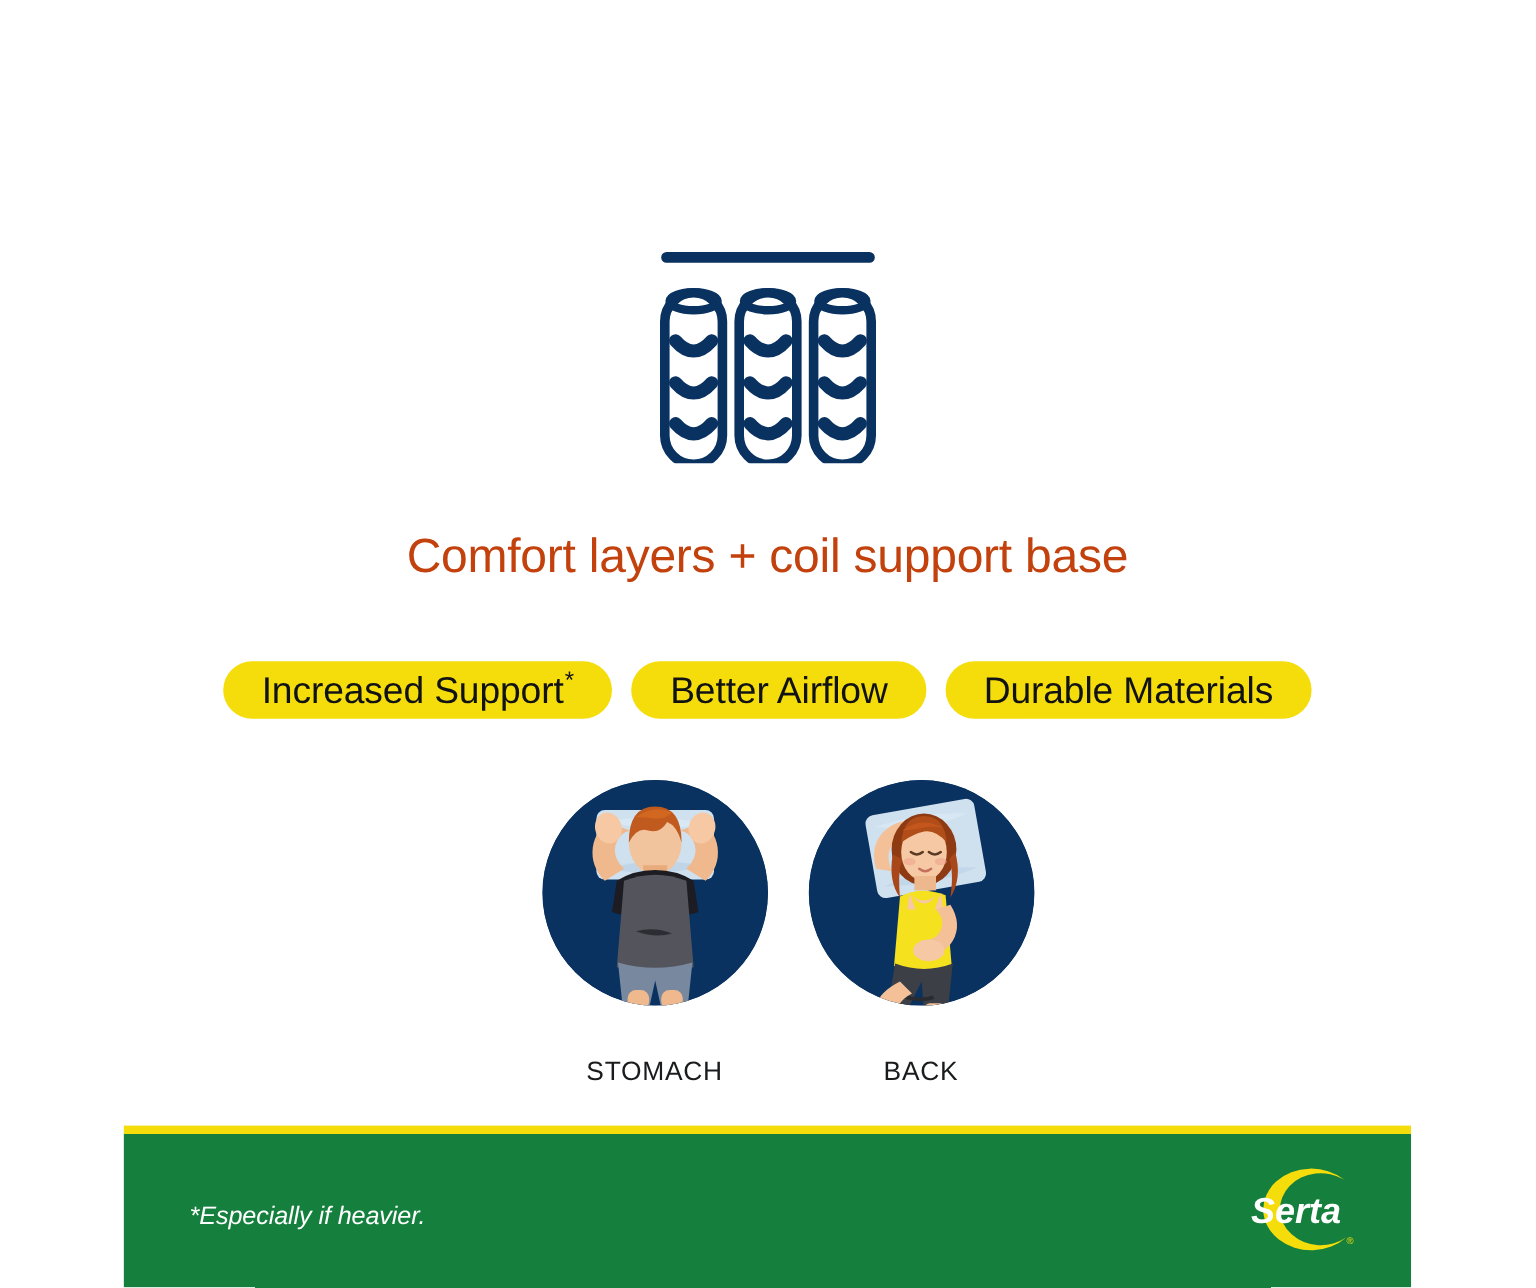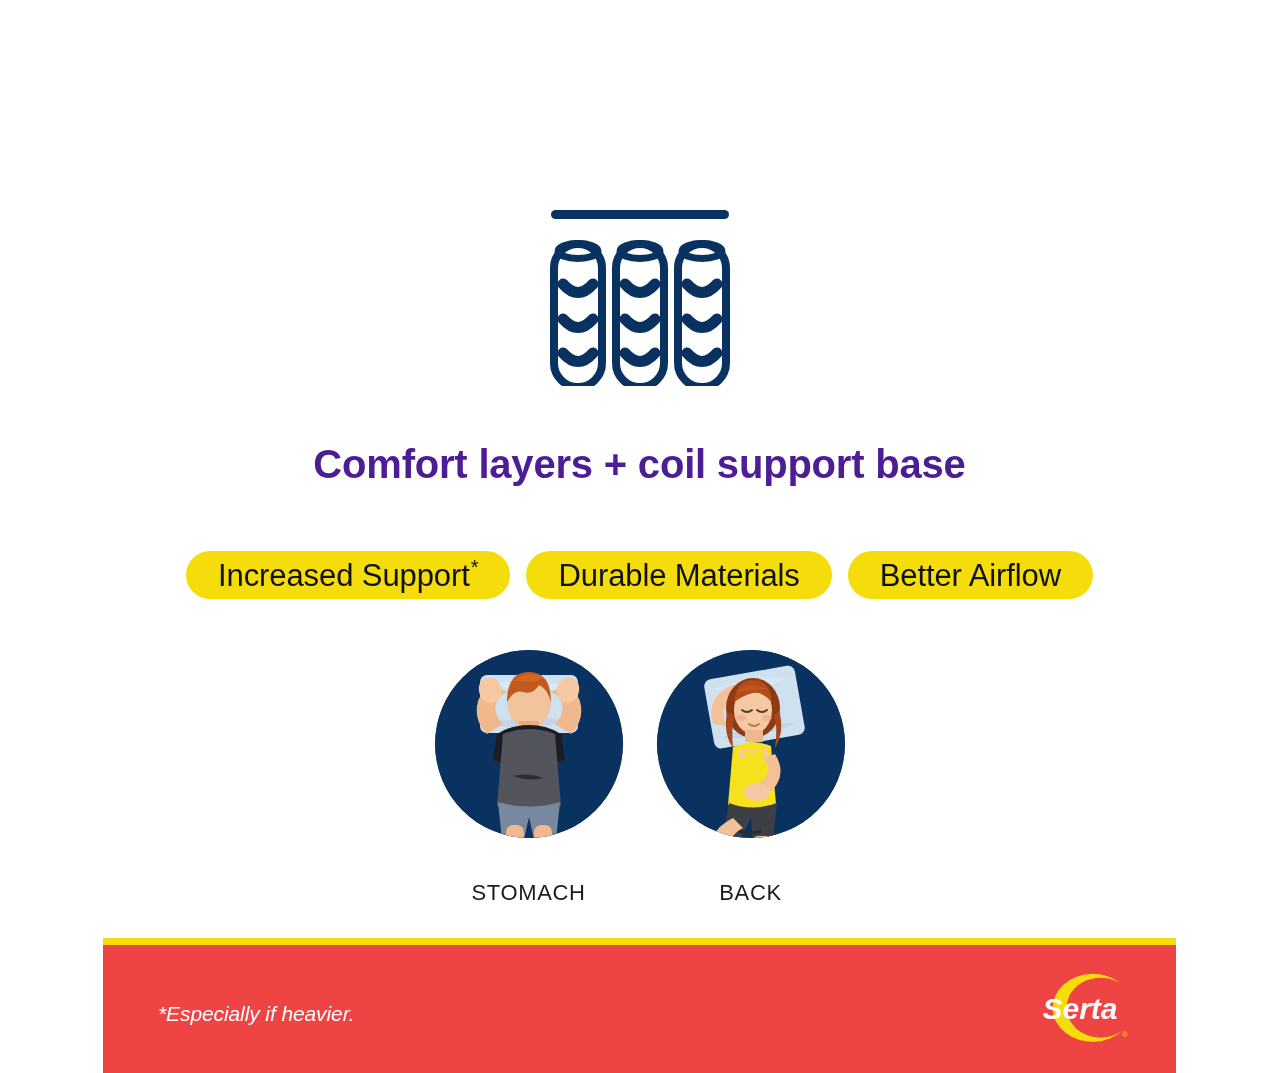--- a/index.html
+++ b/index.html
@@ -67,22 +67,22 @@
 
   
   .subtitle {
     position: absolute;
     left: 0;
     top: 442px;
     width: 1073px;
     text-align: center;
     font-family: "Liberation Sans", sans-serif;
     font-size: 40px;
-    font-weight: 700;
-    color: #4c1d95;
+    font-weight: 400;
+    color: #c2410c;
     letter-spacing: -0.2px;
     white-space: nowrap;
   }
 
   
   .pill-row {
     position: absolute;
     left: 0;
     top: 551px;
     width: 1073px;
@@ -116,21 +116,21 @@
     font-size: 20px;
     color: #111214;
     position: relative;
     top: -8px;
     margin-left: 1px;
   }
 
   
   .sleepers {
     position: absolute;
-    left: 0;
+    left: 17px;
     top: 650px;
     width: 1073px;
     display: flex;
     justify-content: center;
     align-items: flex-start;
     gap: 34px;
   }
   .sleeper {
     display: flex;
     flex-direction: column;
@@ -162,21 +162,21 @@
     width: 1073px;
     height: 7px;
     background: #f5dd0c;
   }
   .footer {
     position: absolute;
     left: 0;
     top: 945px;
     width: 1073px;
     height: 128px;
-    background: #ef4444;
+    background: #15803d;
   }
   .footnote {
     position: absolute;
     left: 55px;
     top: 57px;
     font-family: "Liberation Sans", sans-serif;
     font-style: italic;
     font-size: 21px;
     font-weight: 400;
     color: #ffffff;
@@ -230,24 +230,24 @@
     </div>
 
     <div class="subtitle">Comfort layers + coil support base</div>
 
     <div class="pill-row">
       <div class="pill">
         <span class="pill-label">Increased Support</span>
           <span class="pill-star">*</span>
       </div>
       <div class="pill">
+        <span class="pill-label">Better Airflow</span>
+      </div>
+      <div class="pill">
         <span class="pill-label">Durable Materials</span>
-      </div>
-      <div class="pill">
-        <span class="pill-label">Better Airflow</span>
       </div>
     </div>
 
     <div class="sleepers">
 
       <div class="sleeper">
         <div class="sleeper-circle">
           <svg width="188" height="188" viewBox="0 0 188 188">
             <circle cx="94" cy="94" r="94" fill="#0a3260"></circle>
 

